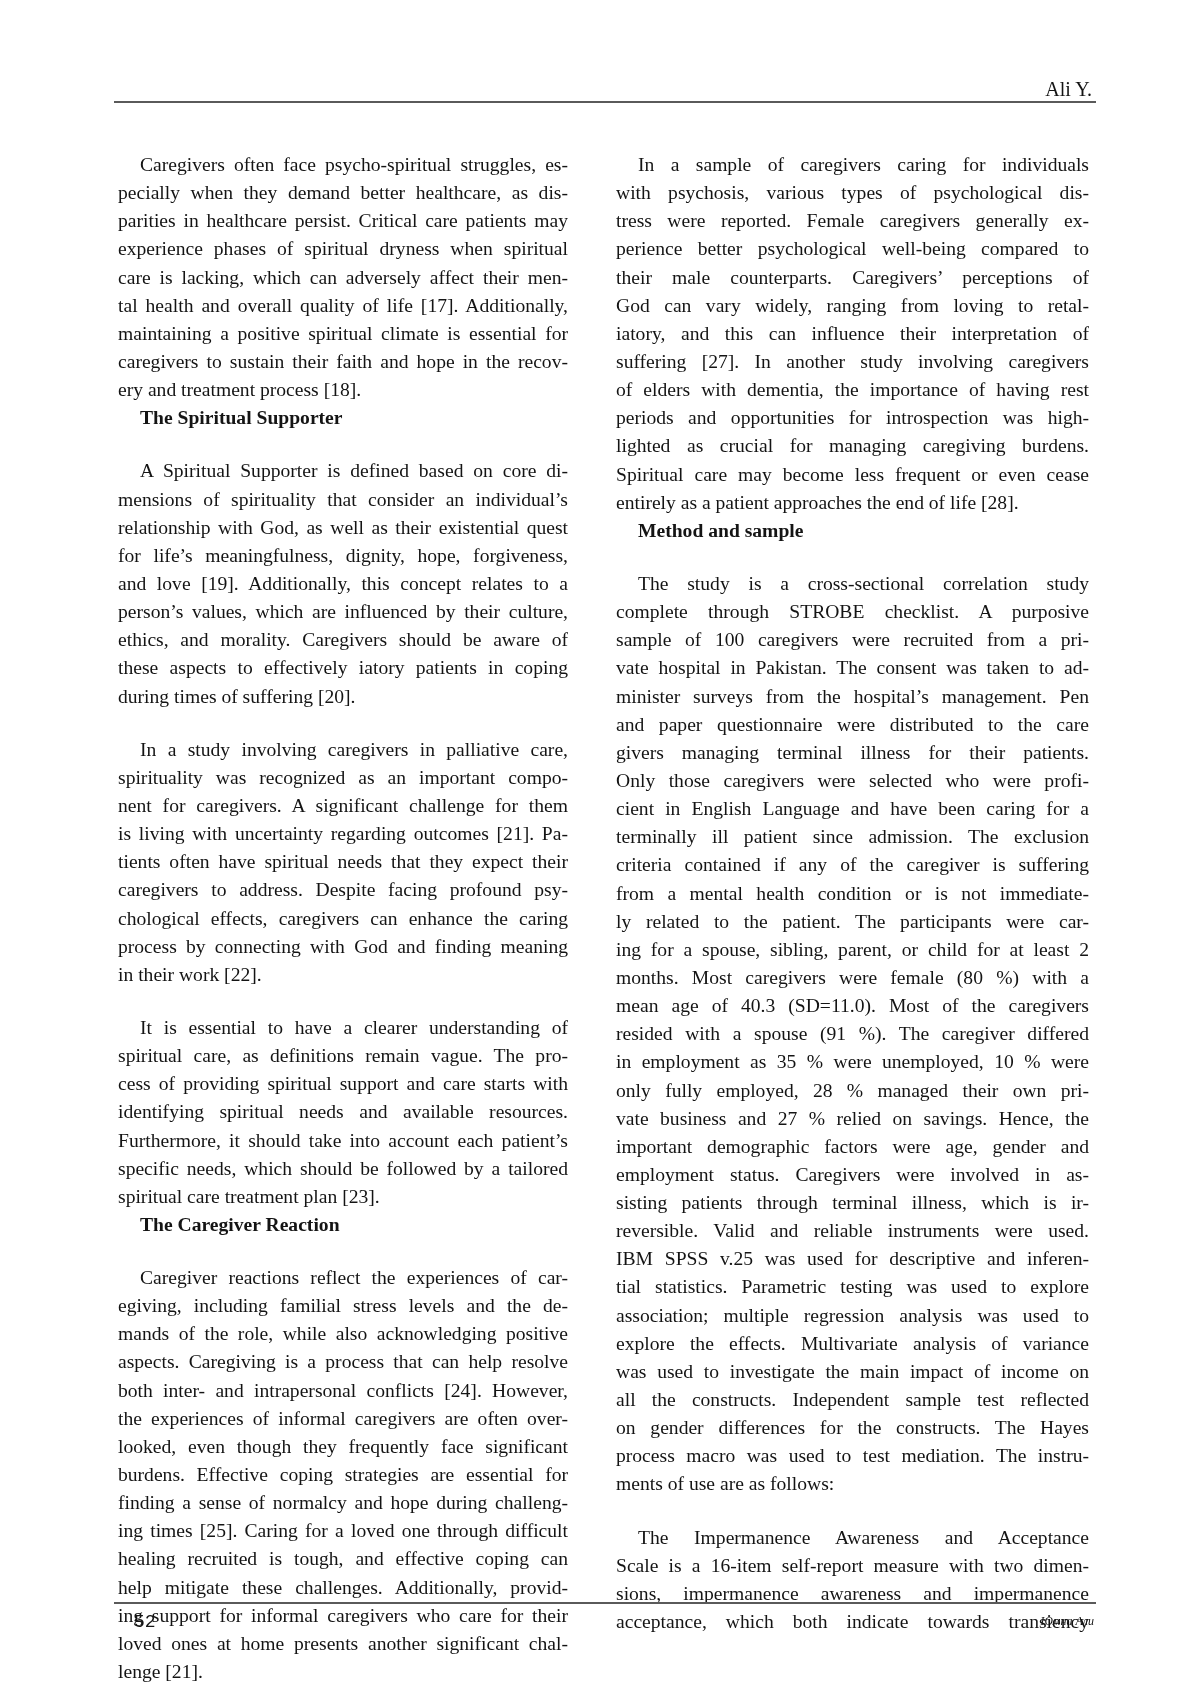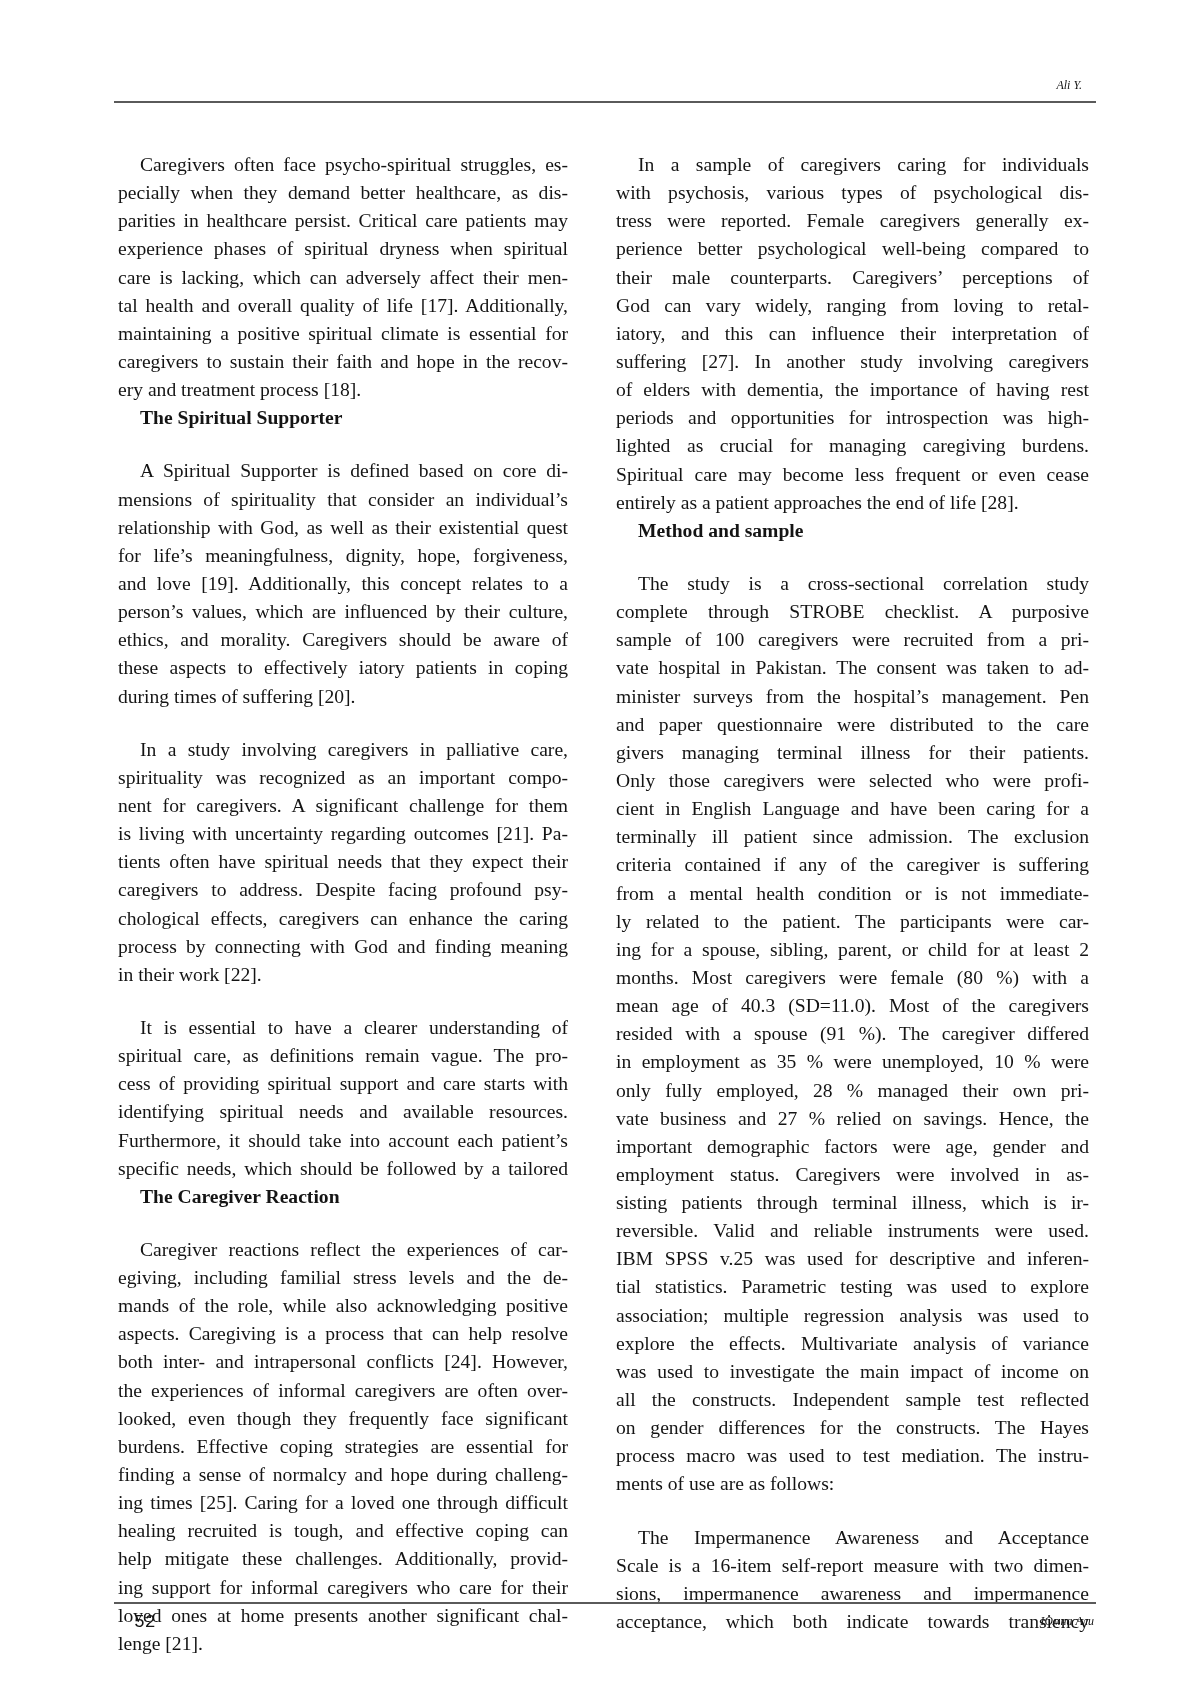--- a/index.html
+++ b/index.html
@@ -1,18 +1,18 @@
 <!DOCTYPE html>
 <html><head>
 <meta charset="utf-8">
 <style>
   html, body { margin: 0; padding: 0; background: #ffffff; }
   body { width: 1200px; height: 1697px; position: relative; overflow: hidden;
          font-family: "Liberation Serif", "DejaVu Serif", serif; color: #141414; }
-  .running-head { position: absolute; top: 78px; right: 118px; font-size: 12px; font-style: italic; }
+  .running-head { position: absolute; top: 78px; right: 108px; font-size: 20px; }
   .rule-top { position: absolute; top: 101px; left: 114px; width: 982px; height: 2px; background: #5a5a5a; }
   .rule-bottom { position: absolute; top: 1602px; left: 114px; width: 982px; height: 2px; background: #5a5a5a; }
   .col { position: absolute; top: 126px; width: 450px; }
   .col-left { left: 118px; }
   .col-right { left: 616px; width: 473px; }
   .line { height: 28.15px; line-height: 28.15px; font-size: 19.6px; white-space: nowrap;
           text-align: justify; text-align-last: justify; overflow: hidden; }
   .line.last { text-align-last: left; }
   .line.indent { padding-left: 22px; margin-top: 25px; }
   .heading { font-weight: bold; text-align-last: left; padding-left: 22px; }
@@ -53,20 +53,21 @@
     <div class="line">caregivers to address. Despite facing profound psy-</div>
     <div class="line">chological effects, caregivers can enhance the caring</div>
     <div class="line">process by connecting with God and finding meaning</div>
     <div class="line last">in their work [22].</div>
     <div class="line indent">It is essential to have a clearer understanding of</div>
     <div class="line">spiritual care, as definitions remain vague. The pro-</div>
     <div class="line">cess of providing spiritual support and care starts with</div>
     <div class="line">identifying spiritual needs and available resources.</div>
     <div class="line">Furthermore, it should take into account each patient’s</div>
     <div class="line">specific needs, which should be followed by a tailored</div>
+    <div class="line last">spiritual care treatment plan [23].</div>
     <div class="line heading">The Caregiver Reaction</div>
     <div class="line indent">Caregiver reactions reflect the experiences of car-</div>
     <div class="line">egiving, including familial stress levels and the de-</div>
     <div class="line">mands of the role, while also acknowledging positive</div>
     <div class="line">aspects. Caregiving is a process that can help resolve</div>
     <div class="line">both inter- and intrapersonal conflicts [24]. However,</div>
     <div class="line">the experiences of informal caregivers are often over-</div>
     <div class="line">looked, even though they frequently face significant</div>
     <div class="line">burdens. Effective coping strategies are essential for</div>
     <div class="line">finding a sense of normalcy and hope during challeng-</div>

